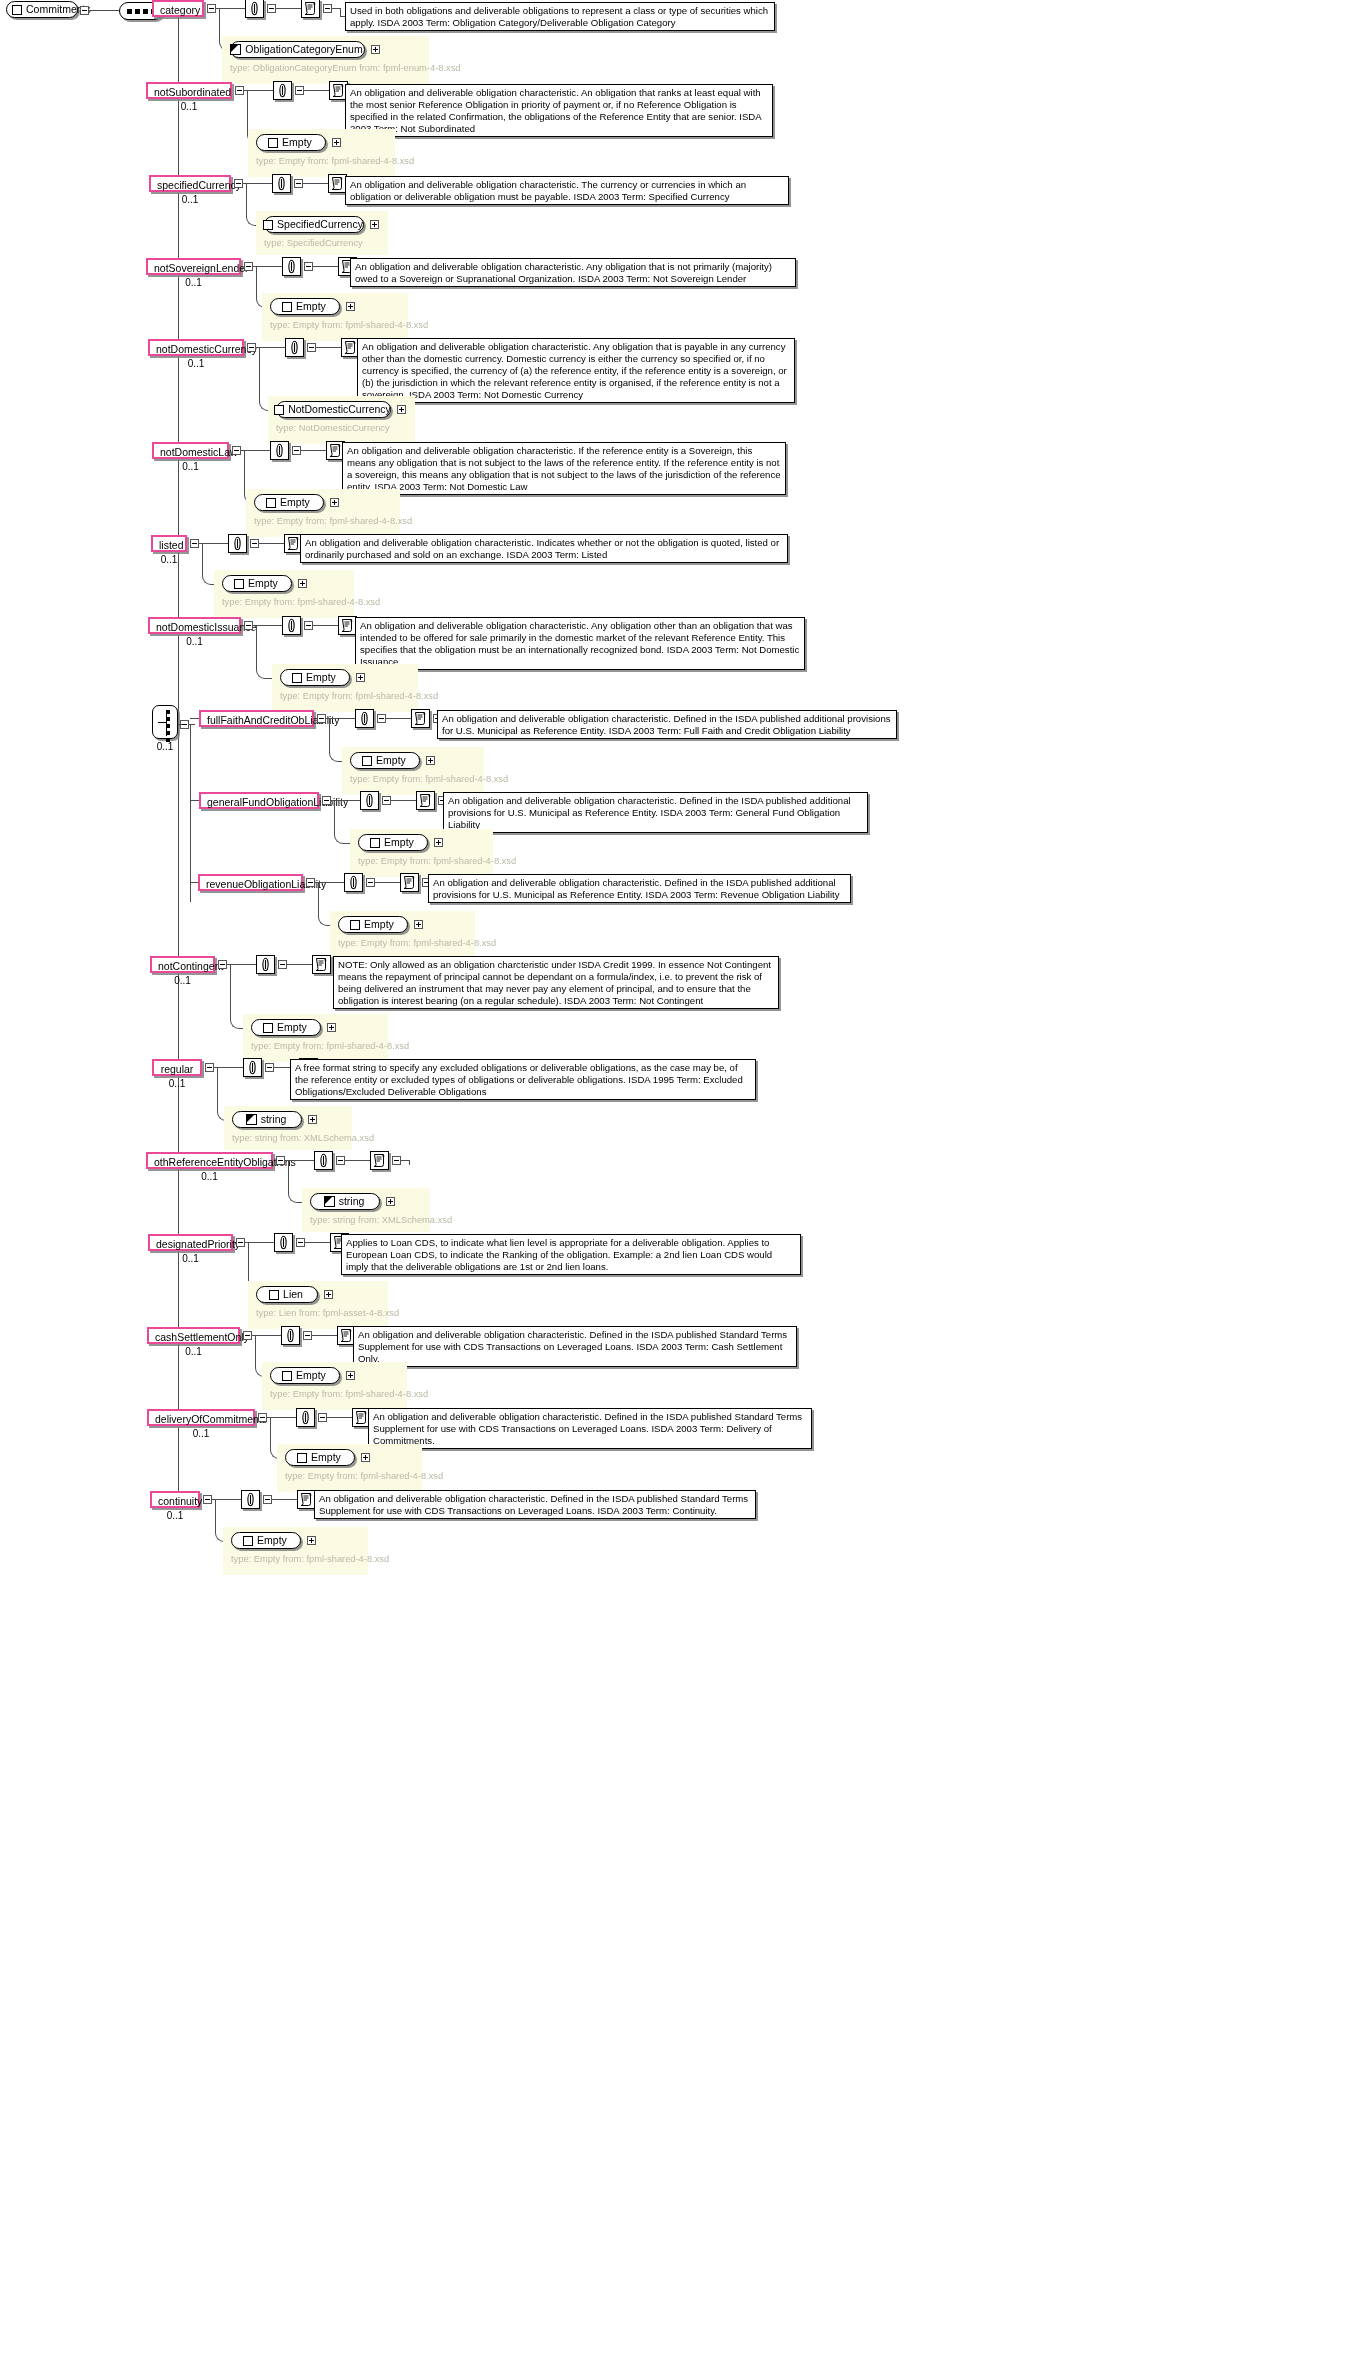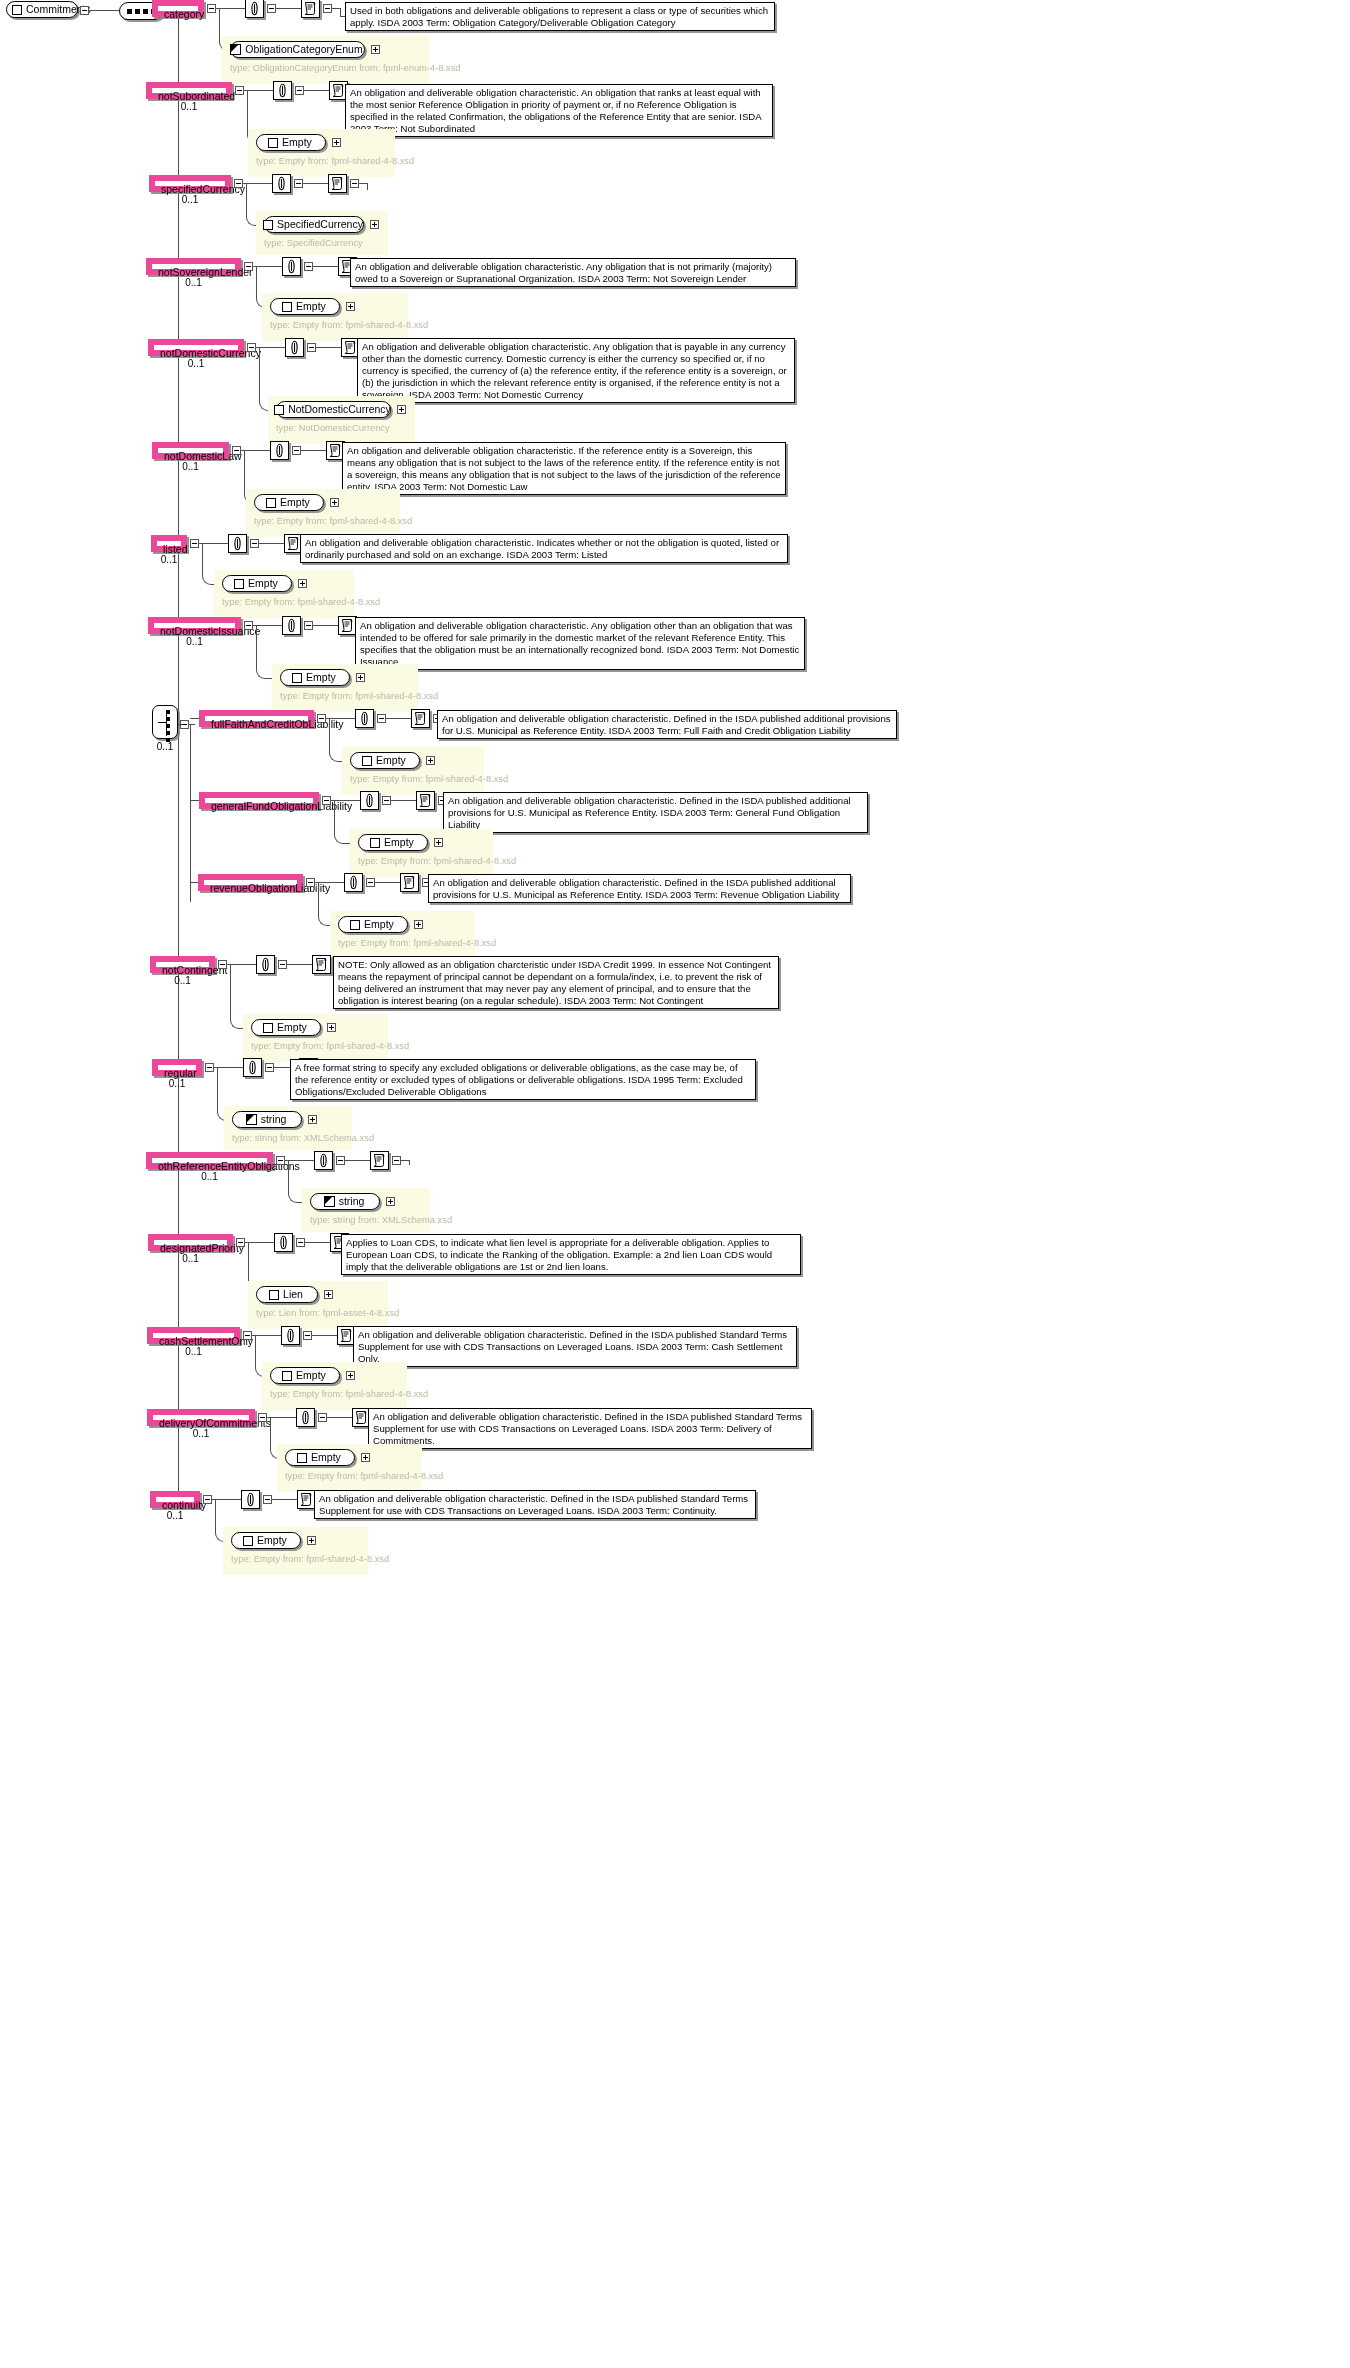--- a/index.html
+++ b/index.html
@@ -20,21 +20,21 @@
   .hline{position:absolute;height:1px;background:#4d4d4d;}
 
   
   .elbow{position:absolute;border-left:1px solid #4d4d4d;border-bottom:1px solid #4d4d4d;
          border-bottom-left-radius:9px;}
 
   
   .elembox{
     position:absolute;
     background:#ffffff;
-    border:6px solid #ec4899;
+    border:2px solid #ec4899;
     box-shadow:2px 2px 0 0 rgba(130,130,130,.85);
     font-size:10.5px;
     line-height:16px;
     height:17px;
     color:#000000;
     text-align:center;
     white-space:nowrap;
     padding:0 6px;
     box-sizing:border-box;
   }
@@ -286,20 +286,23 @@
         <line x1="5.5" y1="5" x2="10.5" y2="5" stroke="#000" stroke-width="0.9"></line>
         <line x1="5.5" y1="7" x2="10.5" y2="7" stroke="#000" stroke-width="0.9"></line>
         <line x1="5.5" y1="9" x2="9" y2="9" stroke="#000" stroke-width="0.9"></line>
         <path d="M11.5 2.5 a2 2 0 0 1 2 2 h-2 z" fill="#000"></path>
       </svg>
     </div>
     <div class="tog" style="left:350px;top:179px;"></div>
     <div class="hline" style="left:359px;top:183px;width:8px;"></div>
     <div class="vline" style="left:367px;top:183px;height:7px;"></div>
     <div class="hline" style="left:367px;top:190px;width:-22px;"></div>
+    <div class="docbox" style="left:345px;top:176px;width:444px;min-height:28px;">
+      <div>An obligation and deliverable obligation characteristic. The currency or currencies in which an obligation or deliverable obligation must be payable. ISDA 2003 Term: Specified Currency</div>
+    </div>
     <div class="elbow" style="left:246px;top:183px;width:16px;height:42px;"></div>
     <div class="hline" style="left:262px;top:225px;width:2px;"></div>
     <div class="typepanel" style="left:256px;top:211px;width:132px;height:44px;">
       <div class="typerow">
         <div class="capsule" style="position:relative;left:0;top:0;width:100px;justify-content:center;">
           <span class="sq"></span>
           <span>SpecifiedCurrency</span>
         </div>
         <div class="tog plus" style="position:relative;left:0;top:0;margin-left:3px;"></div>
       </div>

